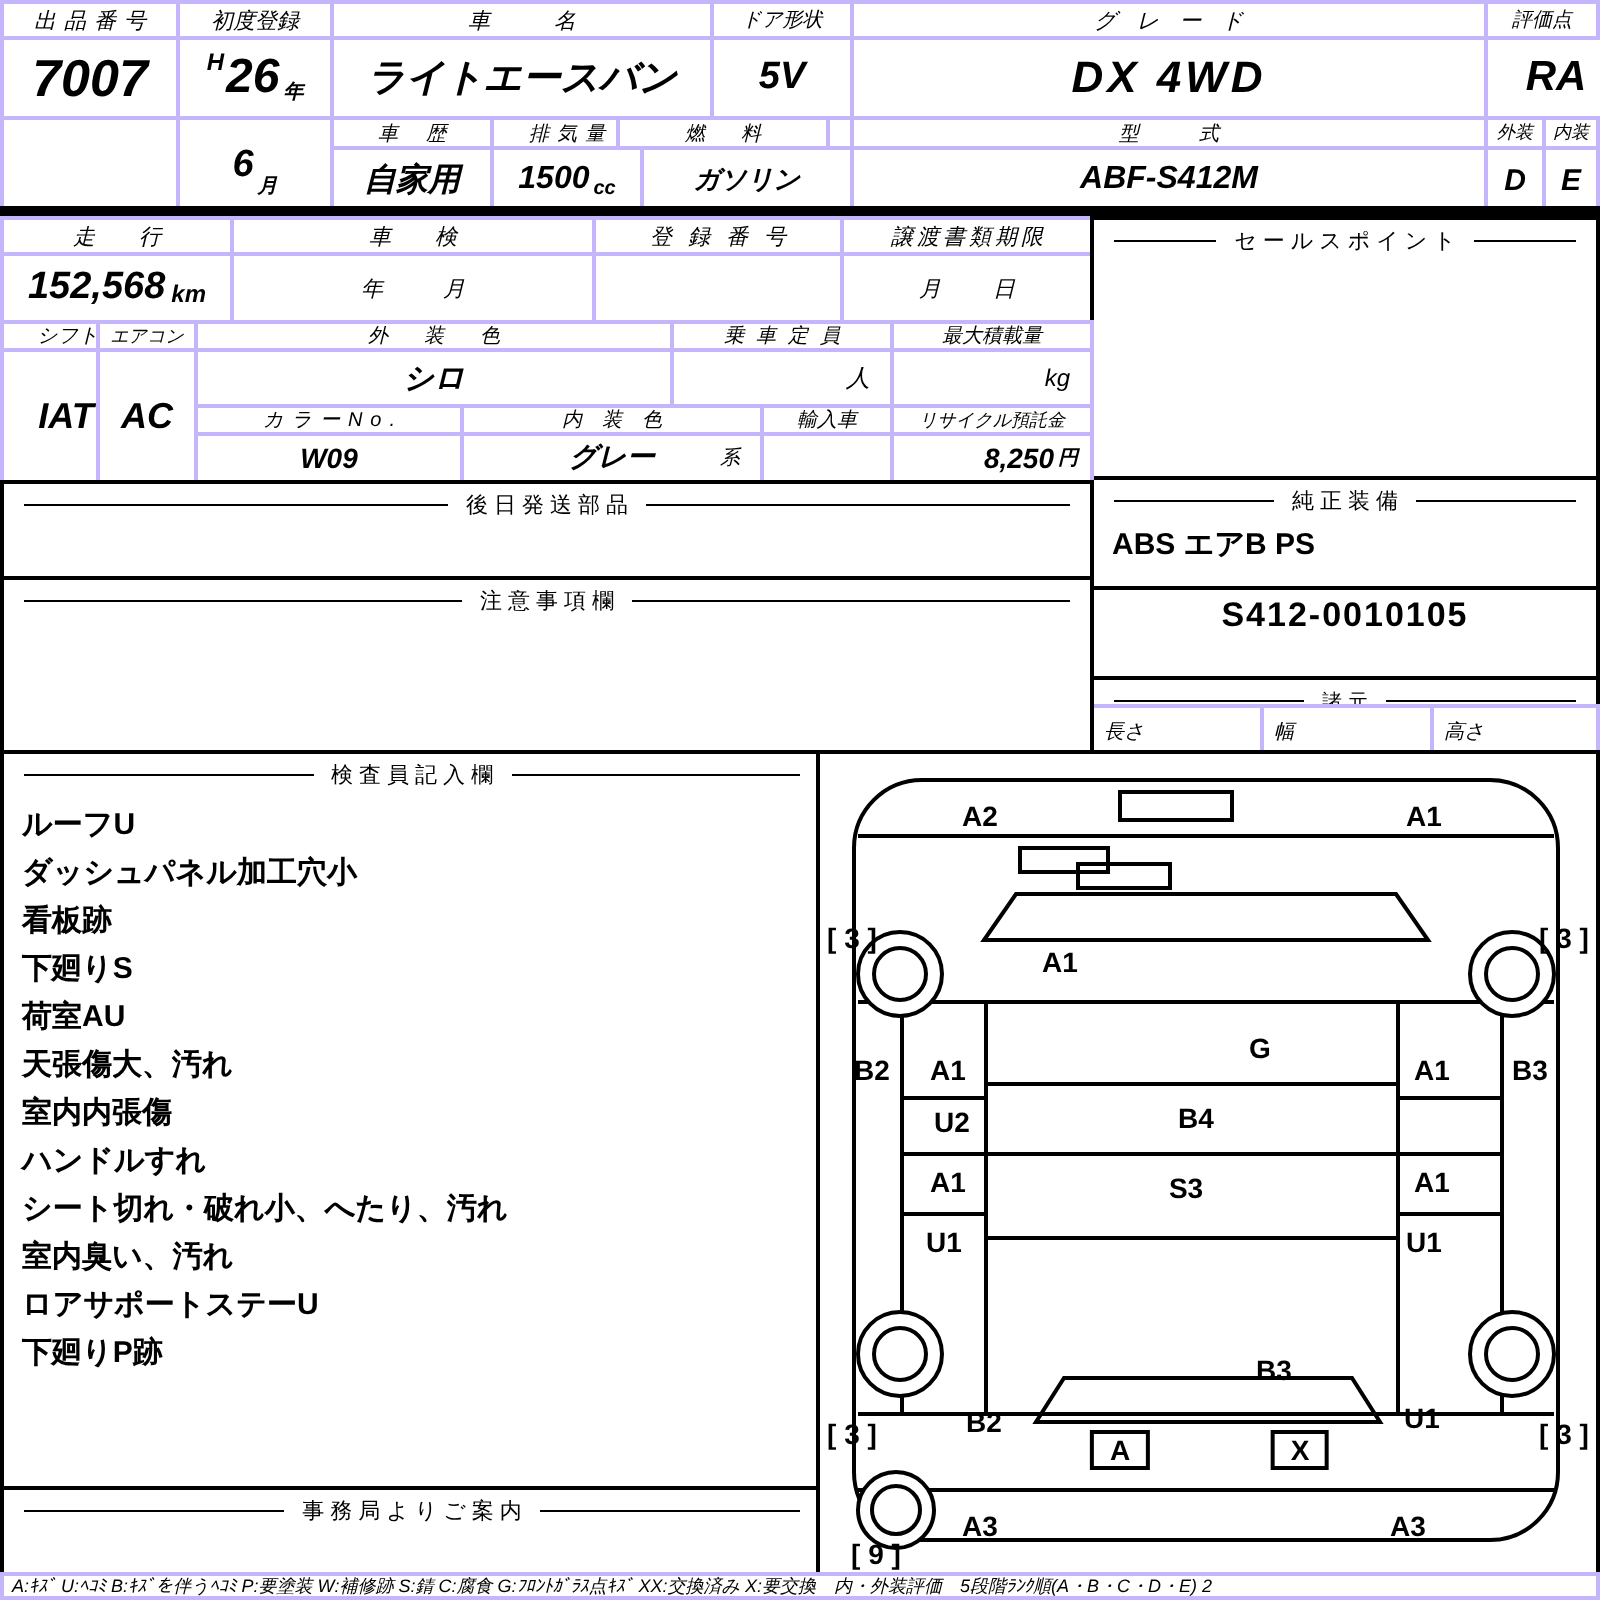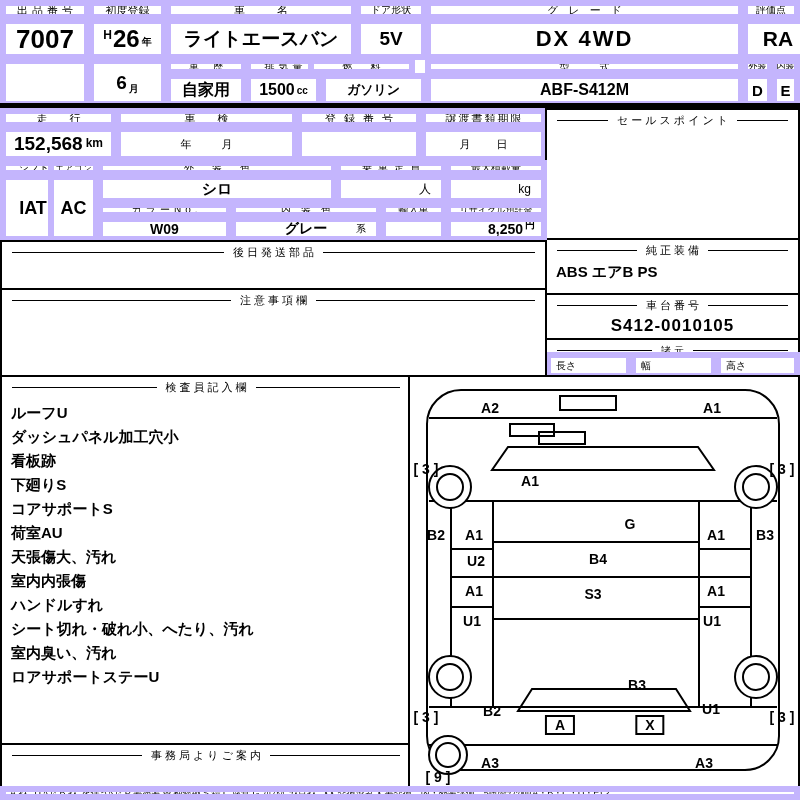--- a/index.html
+++ b/index.html
@@ -1,21 +1,21 @@
 <!DOCTYPE html>
 <html><head>
 <meta charset="utf-8">
 <style>
   * { margin:0; padding:0; box-sizing:border-box; }
   html,body { background:#fff; }
   body { font-family:"Liberation Sans","DejaVu Sans",sans-serif; color:#000; }
   .sheet { position:relative; width:800px; height:800px; background:#fff; overflow:hidden; }
   
-  .c { position:absolute; border:6px solid #c4b5fd; background:#fff;
-       display:flex; align-items:center; justify-content:center; overflow:hidden; white-space:nowrap; }
+  .c { position:absolute; border:2px solid #c4b5fd; background:#fff;
+       display:flex; align-items:center; justify-content:center; overflow:hidden; white-space:nowrap;font-style:italic; }
   .h { font-size:11px; }
   .v { font-weight:bold; }
   .box { position:absolute; border:2px solid #000; background:#fff; overflow:hidden; }
   .lined { display:flex; align-items:center; height:16px; margin:2px 4px 0 4px; font-size:11px; letter-spacing:3px; text-indent:3px; white-space:nowrap; }
   .lined::before, .lined::after { content:""; flex:1; border-top:1px solid #000; margin:0 6px; }
   .lined-sm { height:19px; font-size:10px; margin-top:1px; }
   .era { font-size:12px; font-weight:bold; align-self:flex-start; margin:4px 1px 0 0; }
   .n24 { font-size:24px; font-weight:bold; }
   .n20 { font-size:19px; font-weight:bold; }
   .n19 { font-size:19px; font-weight:bold; }
@@ -116,23 +116,20 @@
   </div>
 
   <div class="box" style="left:545px;top:238px;width:255px;height:59px">
     <div class="lined">
         <span>純正装備</span>
       </div>
     <div class="equip-val">ABS エアB PS</div>
   </div>
 
   <div class="box" style="left:545px;top:293px;width:255px;height:49px">
-    <div class="lined">
-        <span>車台番号</span>
-      </div>
     <div class="chassis-val">S412-0010105</div>
   </div>
 
   <div class="box" style="left:545px;top:338px;width:255px;height:41px">
     <div class="lined lined-sm">
         <span>諸元</span>
       </div>
   </div>
   <div class="c" style="left:545px;top:352px;width:87px;height:27px;justify-content:flex-start;padding-left:5px;font-size:10px">
     <span>長さ</span>
@@ -194,28 +191,28 @@
 
   <div class="box" style="left:0;top:375px;width:412px;height:372px">
     <div class="lined">
         <span>検査員記入欄</span>
       </div>
     <div id="inspector-notes">
         <div class="note">ルーフU</div>
         <div class="note">ダッシュパネル加工穴小</div>
         <div class="note">看板跡</div>
         <div class="note">下廻りS</div>
-        <div class="note">コアサポートS</div>
         <div class="note">荷室AU</div>
         <div class="note">天張傷大、汚れ</div>
         <div class="note">室内内張傷</div>
         <div class="note">ハンドルすれ</div>
         <div class="note">シート切れ・破れ小、へたり、汚れ</div>
         <div class="note">室内臭い、汚れ</div>
         <div class="note">ロアサポートステーU</div>
+        <div class="note">下廻りP跡</div>
       </div>
   </div>
 
   <div class="box" style="left:0;top:743px;width:412px;height:45px">
     <div class="lined">
         <span>事務局よりご案内</span>
       </div>
   </div>
 
   <div class="box" id="diagram-box" style="left:408px;top:375px;width:392px;height:413px">

